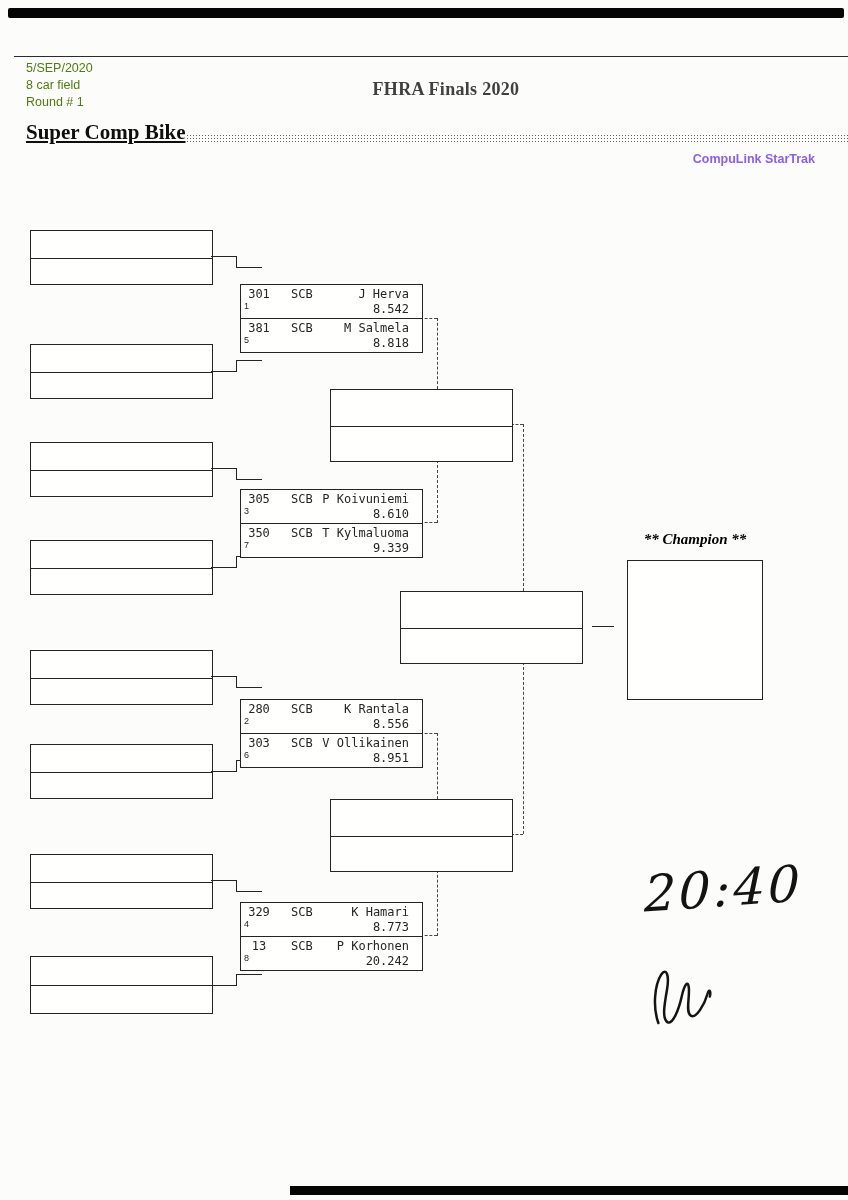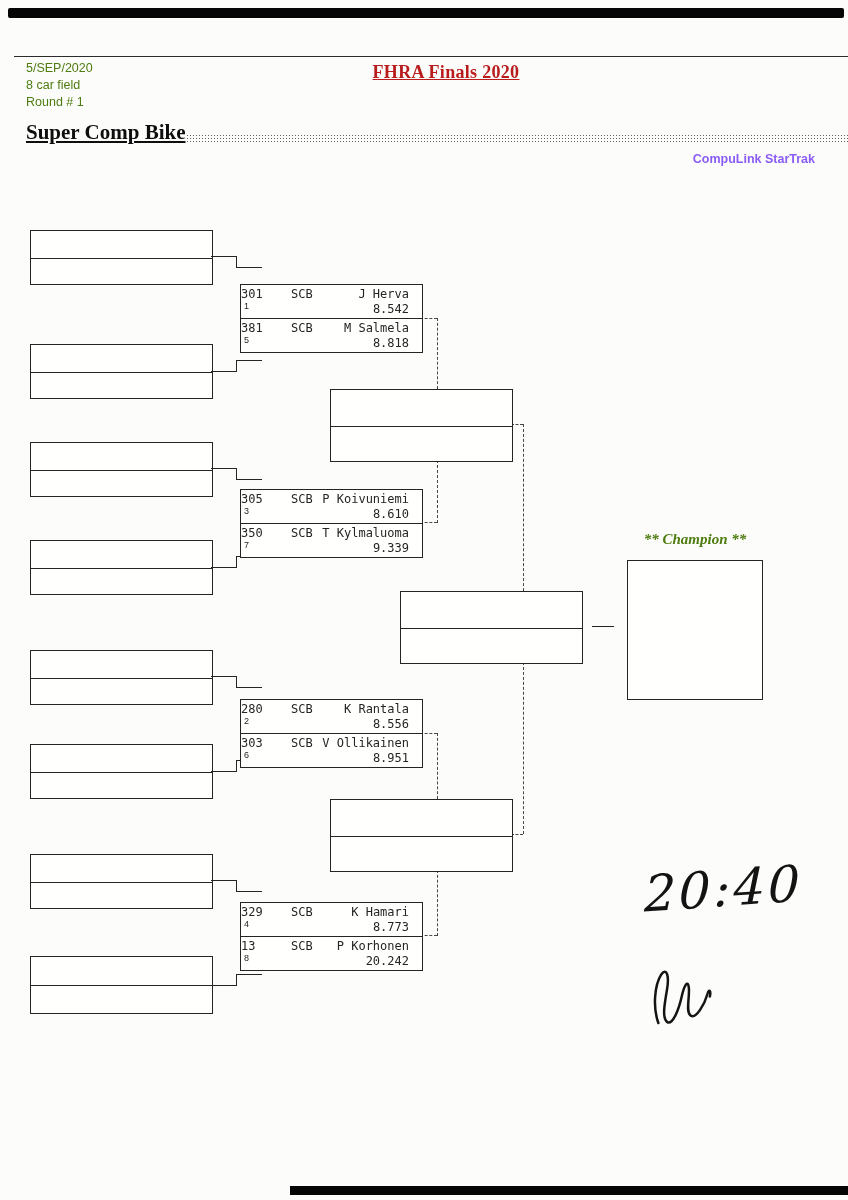--- a/index.html
+++ b/index.html
@@ -6,56 +6,56 @@
   body{width:848px;height:1200px;position:relative;background:#fcfcfa;overflow:hidden;
        font-family:"Liberation Sans",sans-serif;}
 
   
   .topbar{position:absolute;left:8px;top:8px;width:836px;height:10px;background:#050505;border-radius:2px;}
   .botbar{position:absolute;left:290px;top:1186px;width:558px;height:9px;background:#050505;}
   .rule{position:absolute;left:14px;top:56px;width:834px;height:0;border-top:1.7px solid #2b2b2b;}
 
   
   .hmeta{position:absolute;left:26px;font:12.5px "Liberation Sans",sans-serif;color:#4d7c0f;}
-  .title{position:absolute;left:44px;right:0;top:62px;text-align:center;
-         font:bold 18px "Liberation Serif",serif;color:#b91c1c;letter-spacing:.3px;text-decoration:underline;}
+  .title{position:absolute;left:44px;right:0;top:79px;text-align:center;
+         font:bold 18px "Liberation Serif",serif;color:#404040;letter-spacing:.3px;}
   .classname{position:absolute;left:26px;top:120px;font:bold 21px "Liberation Serif",serif;color:#0e0e0e;text-decoration:underline;}
   .halftone{position:absolute;left:186px;top:134px;width:662px;height:8px;
             background-image:radial-gradient(circle,#5f5f5f .8px,rgba(0,0,0,0) .95px);
             background-size:3px 3px;}
   .compulink{position:absolute;right:33px;top:152px;font:600 12.5px "Liberation Sans",sans-serif;color:#8b5cf6;}
 
   
   .slot{position:absolute;width:181px;height:53px;border:1.5px solid #242424;background:#fffffe;box-sizing:content-box;}
   .slot-inner{height:50%;border-bottom:1.4px solid #242424;}
 
   
   .hka{position:absolute;width:25px;height:11px;border-top:1.4px solid #242424;border-right:1.4px solid #242424;}
   .hkb{position:absolute;width:25px;height:11px;border-bottom:1.4px solid #242424;border-right:1.4px solid #242424;}
   .hkt{position:absolute;width:26px;height:0;border-top:1.4px solid #242424;}
 
   
   .pairbox{position:absolute;left:240px;width:181px;border:1.5px solid #242424;background:#fffffe;}
   .entry{position:relative;height:33px;}
   .entry.second{border-top:1.5px solid #242424;}
   .eline1{display:flex;font:12px "DejaVu Sans Mono",monospace;color:#252525;padding-top:2px;height:15px;}
-  .car{width:36px;text-align:left;}
+  .car{width:36px;text-align:center;}
   .cls{margin-left:14px;text-align:center;}
   .nm{flex:1;text-align:right;padding-right:13px;}
   .eline2{font:12px "DejaVu Sans Mono",monospace;color:#252525;text-align:right;padding-right:13px;height:15px;}
   .seed{position:absolute;left:3px;top:16px;font:9px "Liberation Sans",sans-serif;color:#242424;}
 
   
   .dv{position:absolute;width:0;border-left:1.5px dashed #474747;}
   .dh{position:absolute;height:0;border-top:1.5px dashed #474747;}
   .solidh{position:absolute;height:0;border-top:1.6px solid #242424;}
 
   
   .champlabel{position:absolute;left:600px;top:531px;width:190px;text-align:center;
-              font:italic bold 15px "Liberation Serif",serif;color:#4d7c0f;}
+              font:italic bold 15px "Liberation Serif",serif;color:#000000;}
   .champbox{position:absolute;left:627px;top:560px;width:134px;height:138px;
             border:1.6px solid #242424;background:#fffffe;}
 
   
   .handtime{position:absolute;left:644px;top:860px;font:italic 50px "DejaVu Serif",serif;
             color:#131313;transform:rotate(-4deg) skewX(-5deg);letter-spacing:3px;}
   .sig{position:absolute;left:646px;top:956px;transform:rotate(-6deg);}
 </style>
 </head>
 <body>

